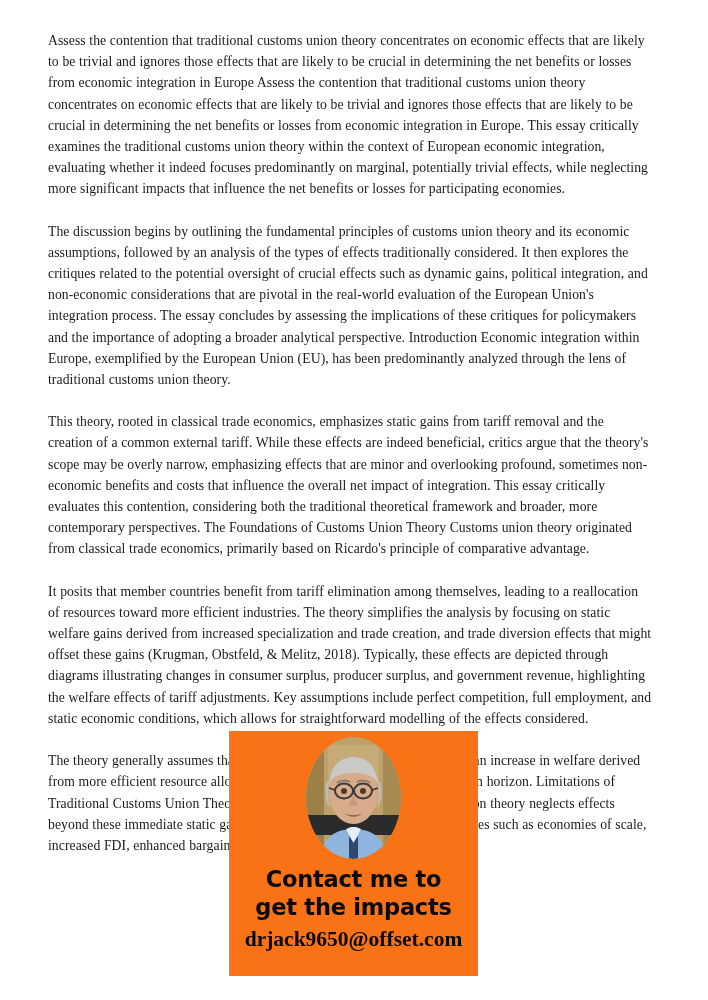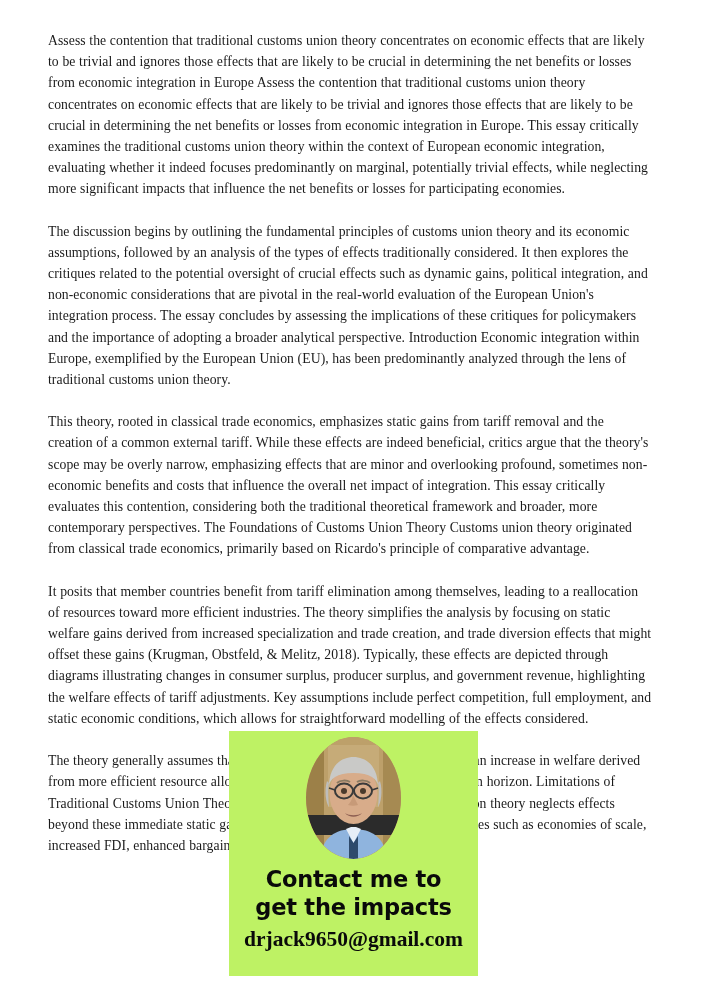--- a/index.html
+++ b/index.html
@@ -29,21 +29,21 @@
     letter-spacing:0.005em;
     word-spacing:0.01em;
   }
   .para:last-child { margin-bottom:0; }
 
   
   #overlay {
     position:absolute;
     left:229px; top:731px;
     width:249px; height:245px;
-    background:#bef264;
+    background:#f97316;
     z-index:10;
     display:flex;
     flex-direction:column;
     align-items:center;
   }
   #avatar {
     position:relative;
     margin-top:6px;
     width:95px; height:122px;
     border-radius:50% / 50%;
@@ -120,17 +120,17 @@
           <path d="M31 46 C34 43 41 43 44 45" stroke="#8a7a62" stroke-width="2" fill="none"></path>
           <path d="M51 45 C54 43 61 43 64 46" stroke="#8a7a62" stroke-width="2" fill="none"></path>
           <path d="M47 58 C46 63 44 66 42 68 C45 69 49 69 52 68" fill="#c79a78"></path>
           <path d="M39 76 C43 79 52 79 56 76 C52 81 43 81 39 76 Z" fill="#8d5f52"></path>
         </g>
       </svg>
     </div>
 
     <div class="ov-line" id="ov-l1">Contact me to</div>
     <div class="ov-line" id="ov-l2">get the impacts</div>
-    <div id="ov-email">drjack9650@gmail.com</div>
+    <div id="ov-email">drjack9650@offset.com</div>
 
   </div>
 
 </div>
 
 </body></html>

